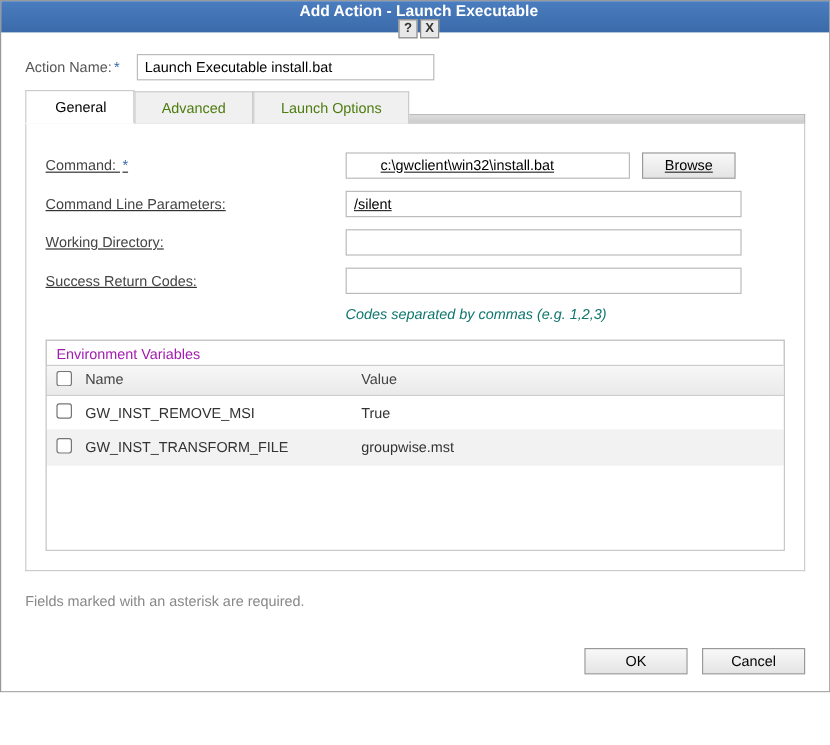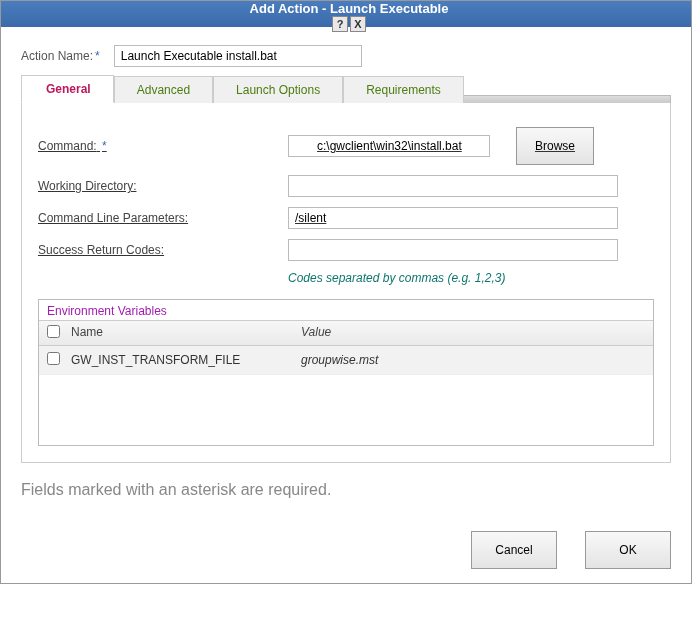--- a/index.html
+++ b/index.html
@@ -9,41 +9,41 @@
   .titlebar-text { flex: 1; }
   .titlebar-btns { display: flex; gap: 2px; }
   .titlebar-btn { width: 16px; height: 16px; background: #e8e8e8; border: 1px solid #888; display: flex; align-items: center; justify-content: center; font-size: 11px; font-weight: bold; color: #333; cursor: pointer; line-height: 1; }
   .content { padding: 18px 20px 18px 20px; }
   .row-top { display: flex; align-items: center; margin-bottom: 8px; }
   .lbl { color: #555; }
   .asterisk { color: #3a6aa9; margin-left: 2px; }
   .input-text { border: 1px solid #bbb; height: 22px; padding: 2px 6px; font-size: 12px; font-family: inherit; }
   .tabs { display: flex; align-items: flex-end; border-bottom: 1px solid #ccc; margin-bottom: 0; }
   .tab { padding: 6px 22px; background: #f0f0f0; border: 1px solid #ccc; border-bottom: none; margin-right: 0; margin-bottom: -1px; color: #4d7c0f; cursor: pointer; font-size: 12px; }
-  .tab.active { background: #fff; border-bottom: 1px solid #fff; color: #be185d; font-weight: bold; padding-left: 24px; }
+  .tab.active { background: #fff; border-bottom: 1px solid #fff; color: #000000; font-weight: normal; padding-left: 24px; }
   .tabstrip-end { flex: 1; height: 8px; background: linear-gradient(#ddd, #ccc); border: 1px solid #bbb; border-left: none; border-bottom: 1px solid #ccc; align-self: flex-end; margin-bottom: -1px; }
   .tabpanel { border-left: 1px solid #ccc; border-right: 1px solid #ccc; border-bottom: 1px solid #ccc; padding: 24px 16px 16px 16px; }
   .form-row { display: flex; align-items: center; margin-bottom: 10px; text-decoration: underline; }
   .form-lbl { width: 250px; color: #444; }
   .form-ctrl { flex: 1; display: flex; gap: 10px; align-items: center; }
-  .btn { background: linear-gradient(#f8f8f8,#e4e4e4); border: 1px solid #999; padding: 2px 18px; height: 38px; font-size: 12px; cursor: pointer; font-family: inherit; margin-left: 16px; }
+  .btn { background: linear-gradient(#f8f8f8,#e4e4e4); border: 1px solid #999; padding: 2px 18px; height: 22px; font-size: 12px; cursor: pointer; font-family: inherit; }
   .hint { font-style: italic; color: #0f766e; margin-left: 250px; margin-top: 4px; margin-bottom: 14px; }
   .env-wrap { border: 1px solid #bbb; margin-top: 8px; }
   .env-title { padding: 4px 8px 2px 8px; color: #a21caf; }
   .env-toolbar { background: #6a94cc; color: #fff; padding: 3px 28px; font-size: 12px; }
   .env-toolbar .tool { margin-right: 10px; font-weight: bold; cursor: pointer; }
   .env-toolbar .tool.disabled { color: #b9cdea; font-weight: normal; cursor: default; }
   .env-header { display: flex; background: linear-gradient(#f7f7f7,#eaeaea); border-top: 1px solid #ccc; border-bottom: 1px solid #ccc; padding: 4px 8px; color: #444; font-weight: normal; }
   .col-chk { width: 24px; }
   .col-name { width: 230px; }
-  .col-val { flex: 1; font-style: italic; }
+  .col-val { flex: 1; }
   .env-row { display: flex; align-items: center; padding: 6px 8px; border-bottom: 1px solid #eee; background: #fff; }
   .env-row.alt { background: #f2f2f2; }
   .env-body-fill { height: 70px; background: #fff; }
-  .footer-note { margin-top: 18px; color: #888; font-size: 16px; }
+  .footer-note { margin-top: 18px; color: #888; font-size: 12px; }
   .dialog-buttons { display: flex; justify-content: flex-end; gap: 12px; padding: 14px 20px; }
   input[type=checkbox]{ cursor: pointer; }
 </style>
 </head>
 <body>
 
 <div class="dialog">
 
   <div class="titlebar">
     <span class="titlebar-text">Add Action - Launch Executable</span>
@@ -58,79 +58,83 @@
     <div class="row-top">
       <span class="lbl">Action Name:</span>
       <span class="asterisk">*</span>
       <input class="input-text" style="width: 248px; margin-left: 14px;" value="Launch Executable install.bat">
     </div>
 
     <div class="tabs">
       <div class="tab active">General</div>
       <div class="tab">Advanced</div>
       <div class="tab">Launch Options</div>
-      <div class="tab">Requirements</div>
       <div class="tabstrip-end"></div>
     </div>
 
     <div class="tabpanel">
 
       <div class="form-row">
         <div class="form-lbl">
           <span>Command:</span>
           <span class="asterisk">*</span>
         </div>
         <div class="form-ctrl">
-          <input class="input-text" style="width: 202px; padding-left: 28px;" value="c:\gwclient\win32\install.bat">
+          <input class="input-text" style="width: 237px; padding-left: 28px;" value="c:\gwclient\win32\install.bat">
           <button class="btn">Browse</button>
+        </div>
+      </div>
+
+      <div class="form-row">
+        <div class="form-lbl">Command Line Parameters:</div>
+        <div class="form-ctrl">
+          <input class="input-text" style="width: 330px;" value="/silent">
         </div>
       </div>
 
       <div class="form-row">
         <div class="form-lbl">Working Directory:</div>
         <div class="form-ctrl">
           <input class="input-text" style="width: 330px;" value="">
-        </div>
-      </div>
-
-      <div class="form-row">
-        <div class="form-lbl">Command Line Parameters:</div>
-        <div class="form-ctrl">
-          <input class="input-text" style="width: 330px;" value="/silent">
         </div>
       </div>
 
       <div class="form-row">
         <div class="form-lbl">Success Return Codes:</div>
         <div class="form-ctrl">
           <input class="input-text" style="width: 330px;" value="">
         </div>
       </div>
 
       <div class="hint">Codes separated by commas (e.g. 1,2,3)</div>
 
       <div class="env-wrap">
         <div class="env-title">Environment Variables</div>
         <div class="env-header">
           <div class="col-chk"><input type="checkbox" style=""></div>
           <div class="col-name">Name</div>
           <div class="col-val">Value</div>
         </div>
+        <div class="env-row">
+          <div class="col-chk"><input type="checkbox" style=""></div>
+          <div class="col-name">GW_INST_REMOVE_MSI</div>
+          <div class="col-val">True</div>
+        </div>
         <div class="env-row alt">
           <div class="col-chk"><input type="checkbox" style=""></div>
           <div class="col-name">GW_INST_TRANSFORM_FILE</div>
           <div class="col-val">groupwise.mst</div>
         </div>
         <div class="env-body-fill"></div>
       </div>
 
     </div>
 
     <div class="footer-note">Fields marked with an asterisk are required.</div>
 
   </div>
 
   <div class="dialog-buttons">
+    <button class="btn" style="width:86px;">OK</button>
     <button class="btn" style="width:86px;">Cancel</button>
-    <button class="btn" style="width:86px;">OK</button>
   </div>
 
 </div>
 
 </body></html>

